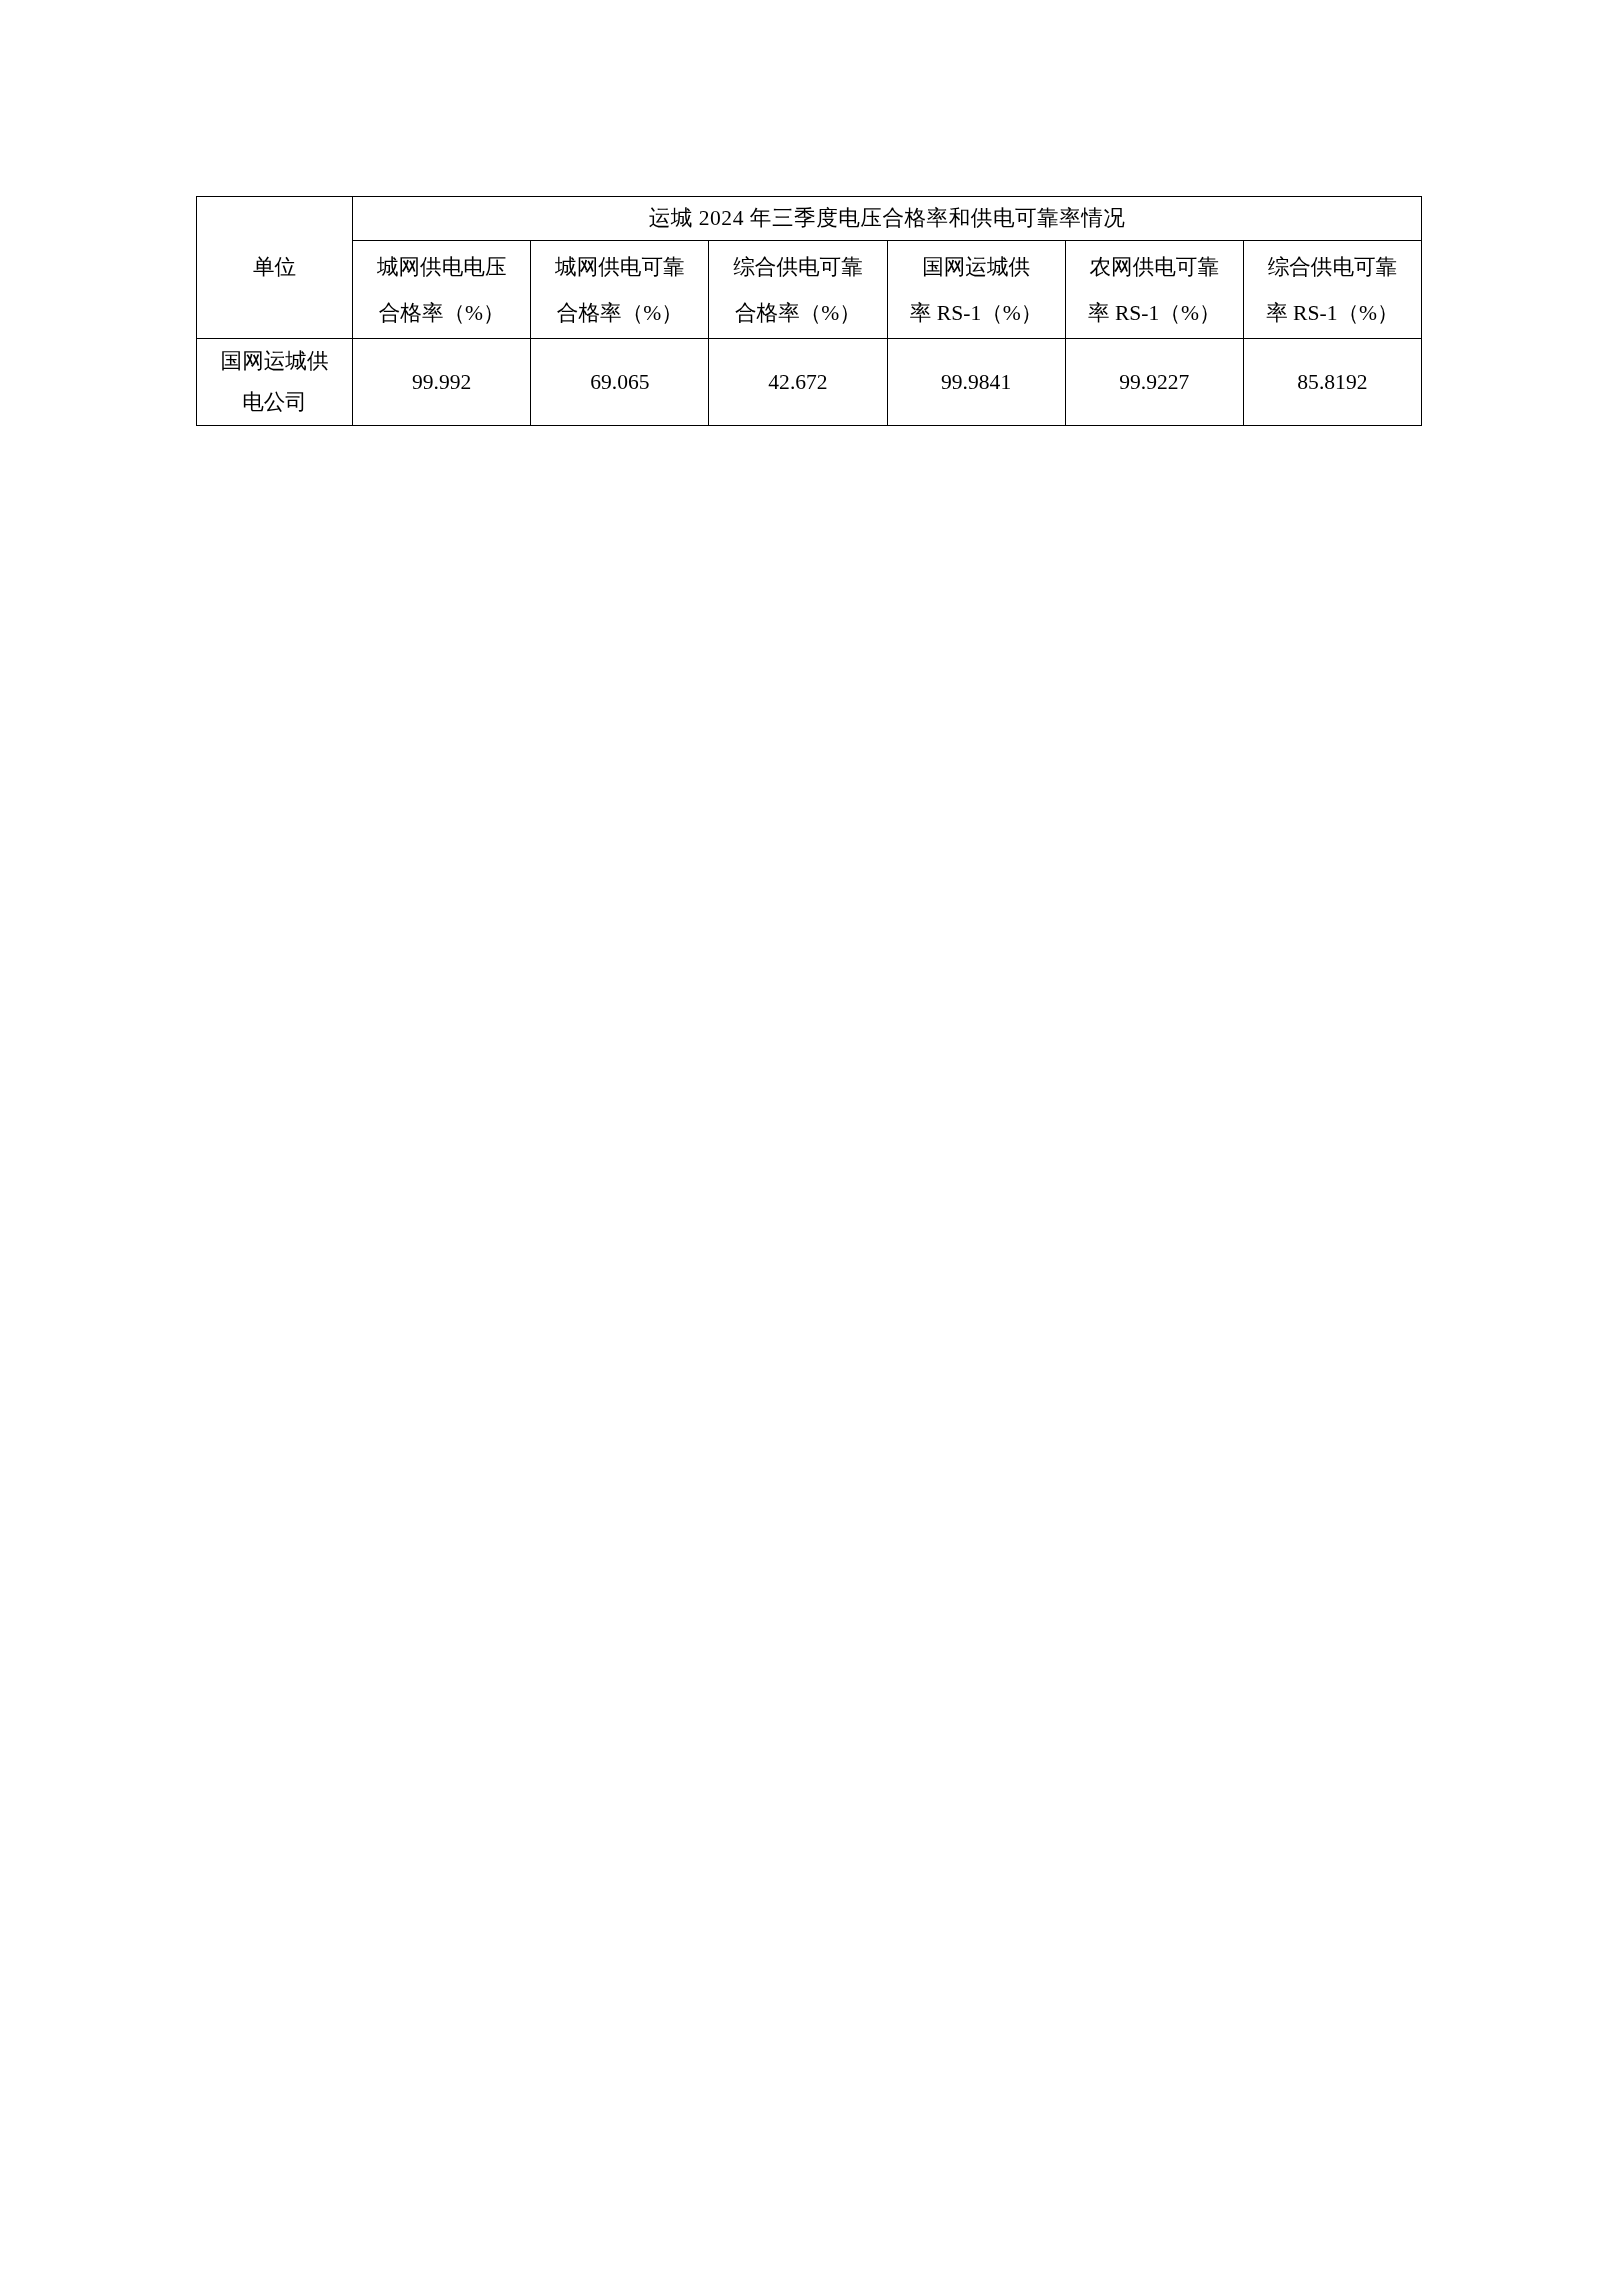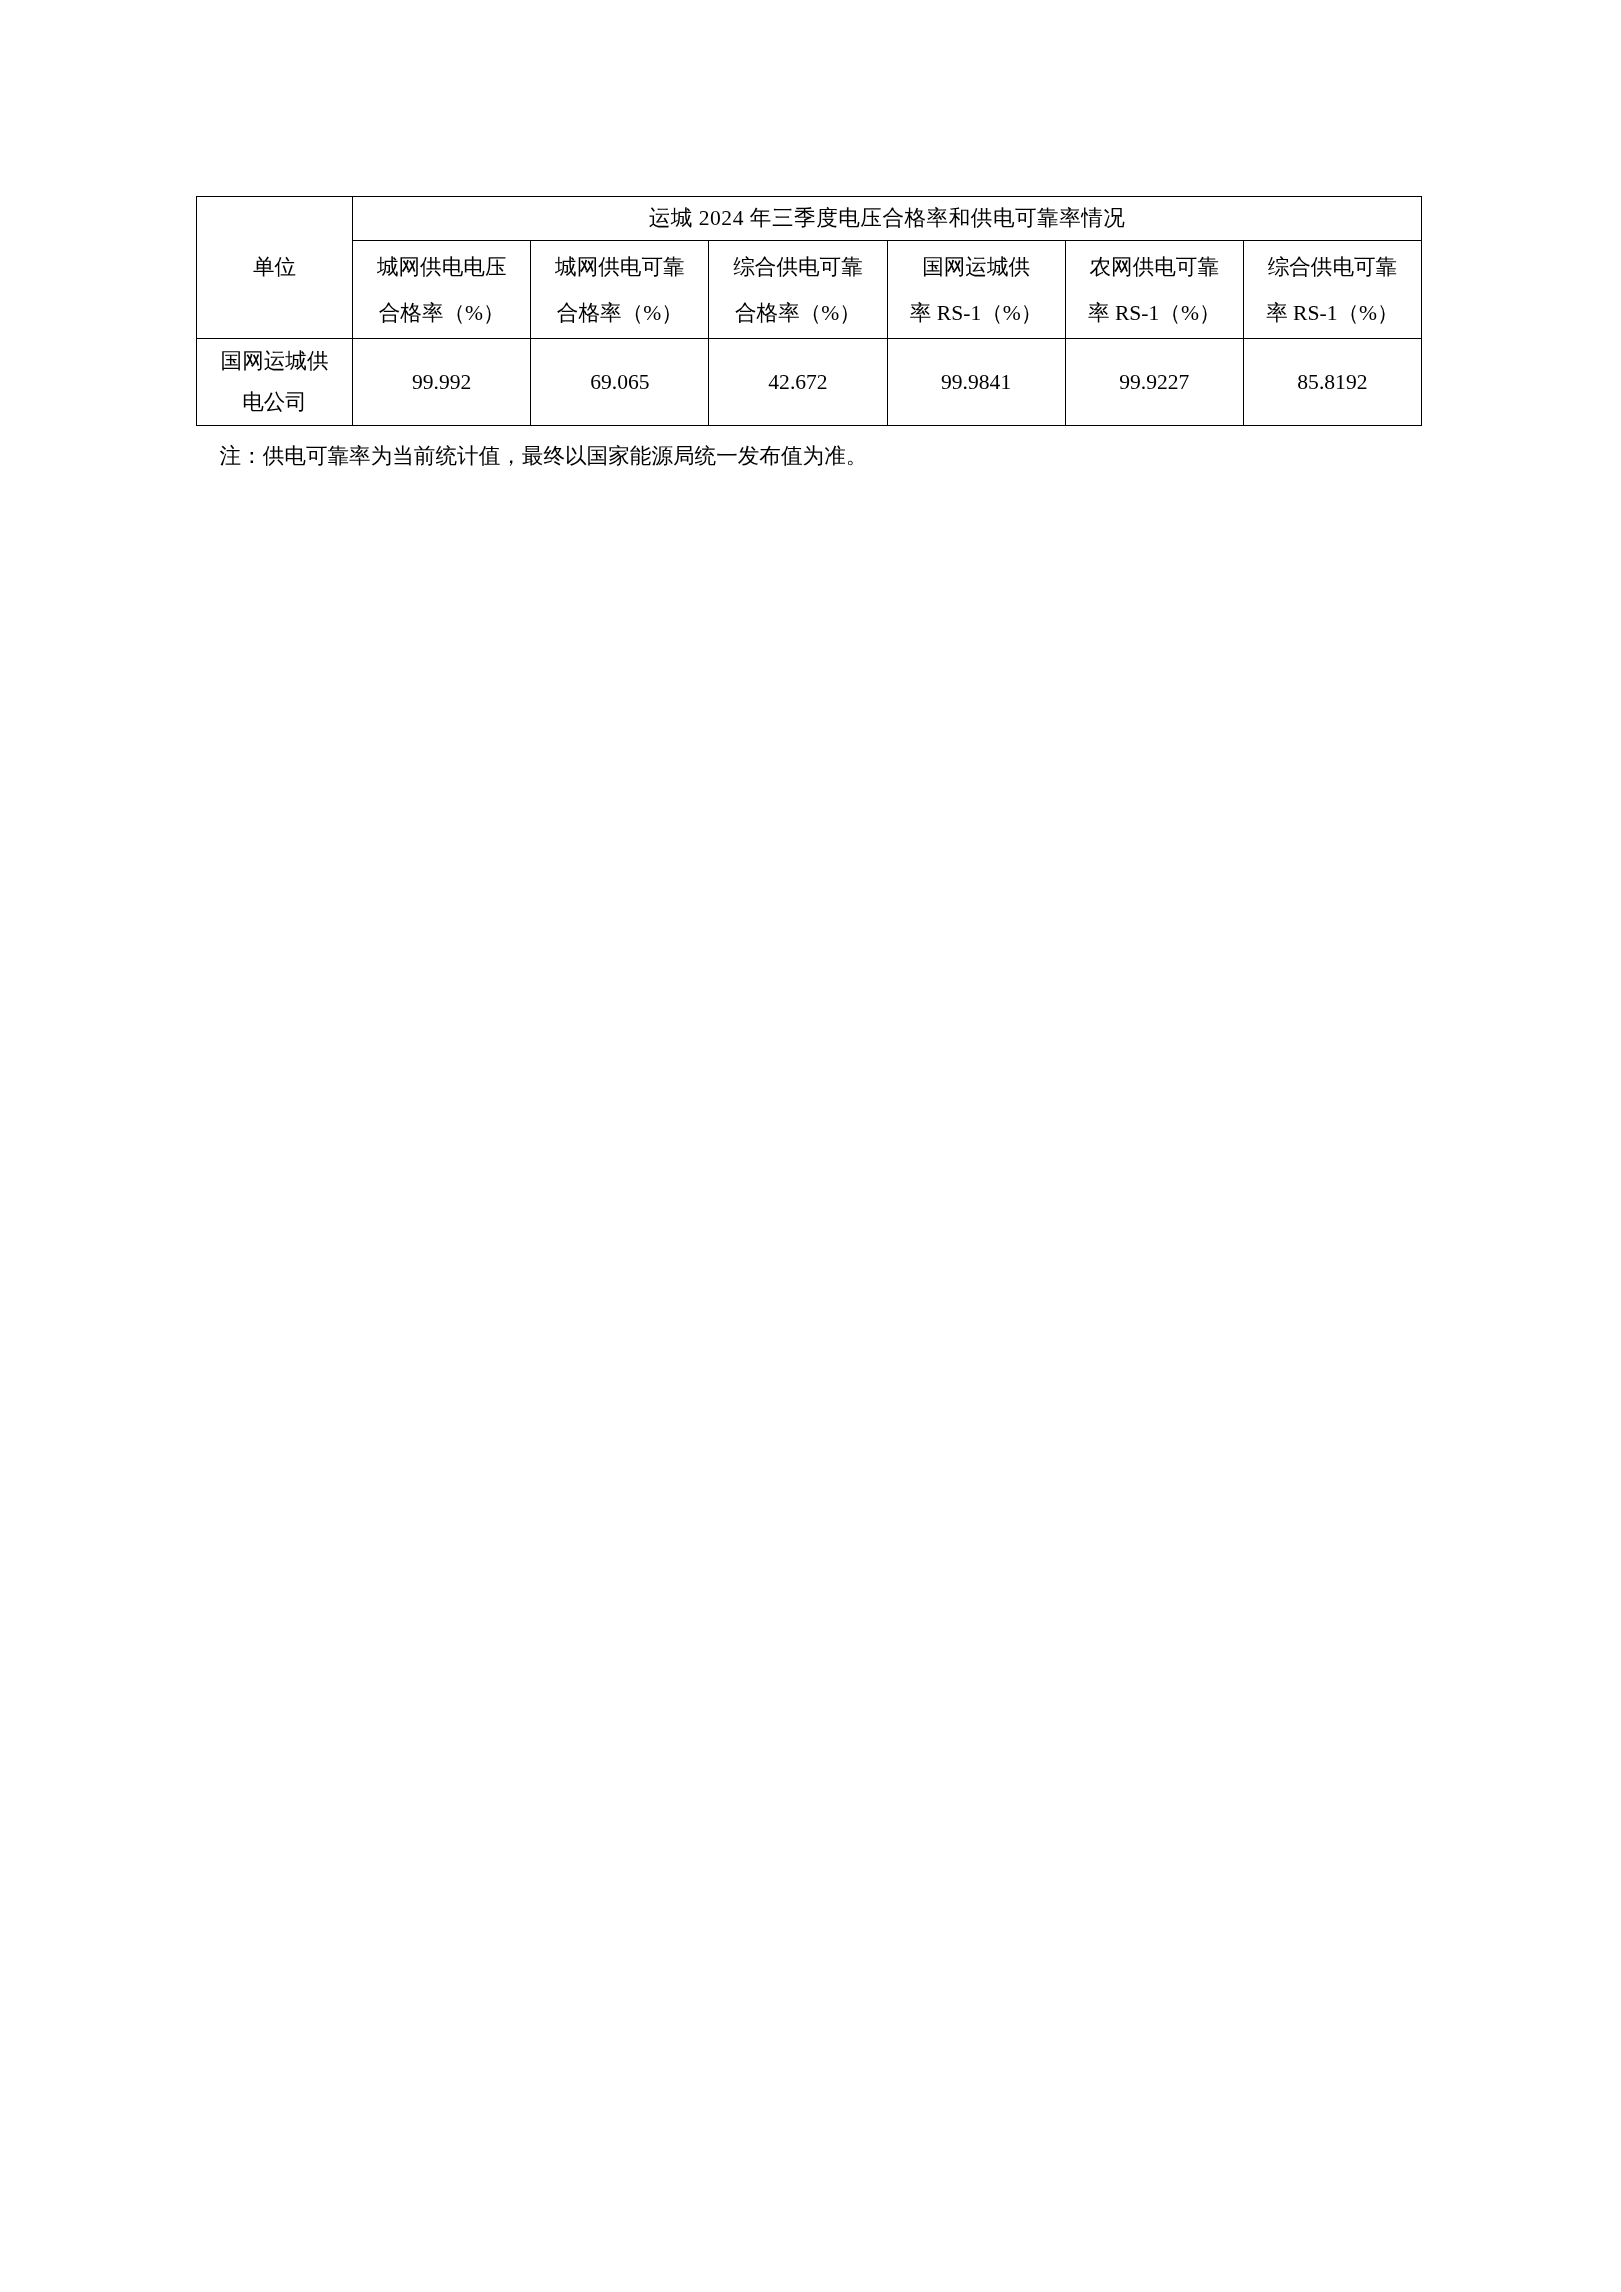--- a/index.html
+++ b/index.html
@@ -121,17 +121,16 @@
           <td class="value-cell">99.992</td>
           <td class="value-cell">69.065</td>
           <td class="value-cell">42.672</td>
           <td class="value-cell">99.9841</td>
           <td class="value-cell">99.9227</td>
           <td class="value-cell">85.8192</td>
         </tr>
       </tbody>
     </table>
 
-    <p class="note">注：供电可靠率为当前统计值，最终以国家能源局统一发布值为准。</p>
 
   </div>
 </div>
 
 
 </body></html>

